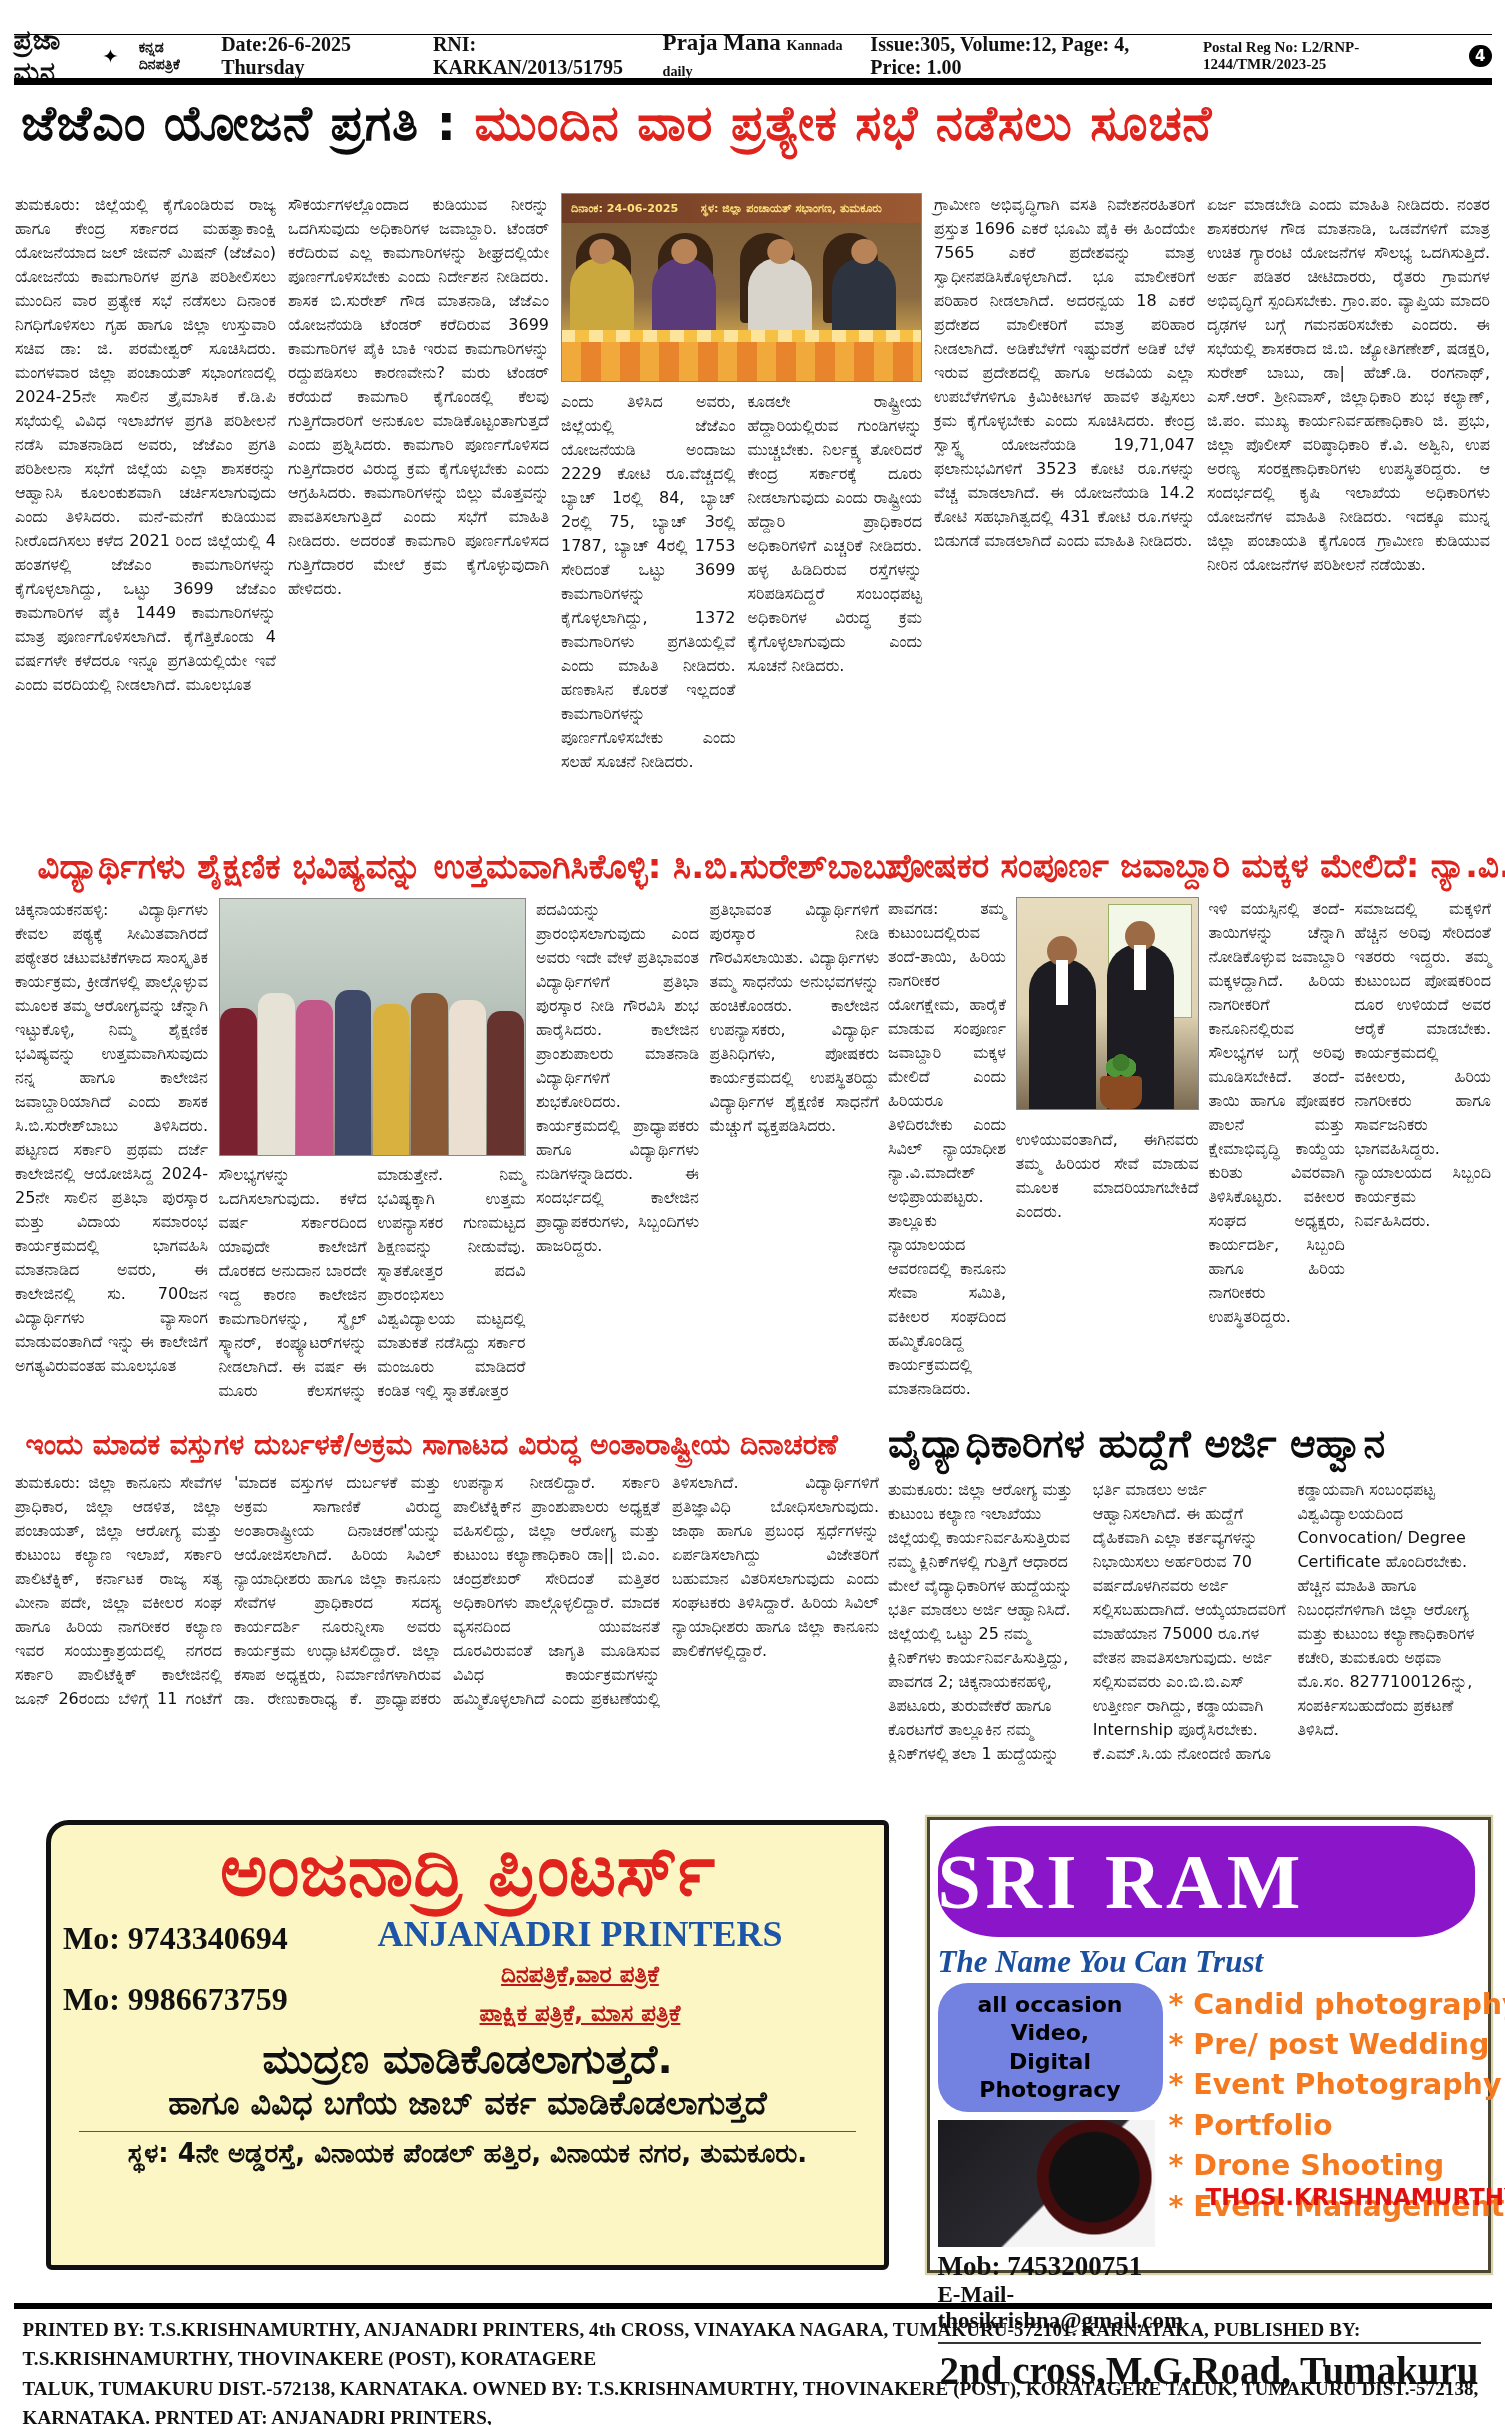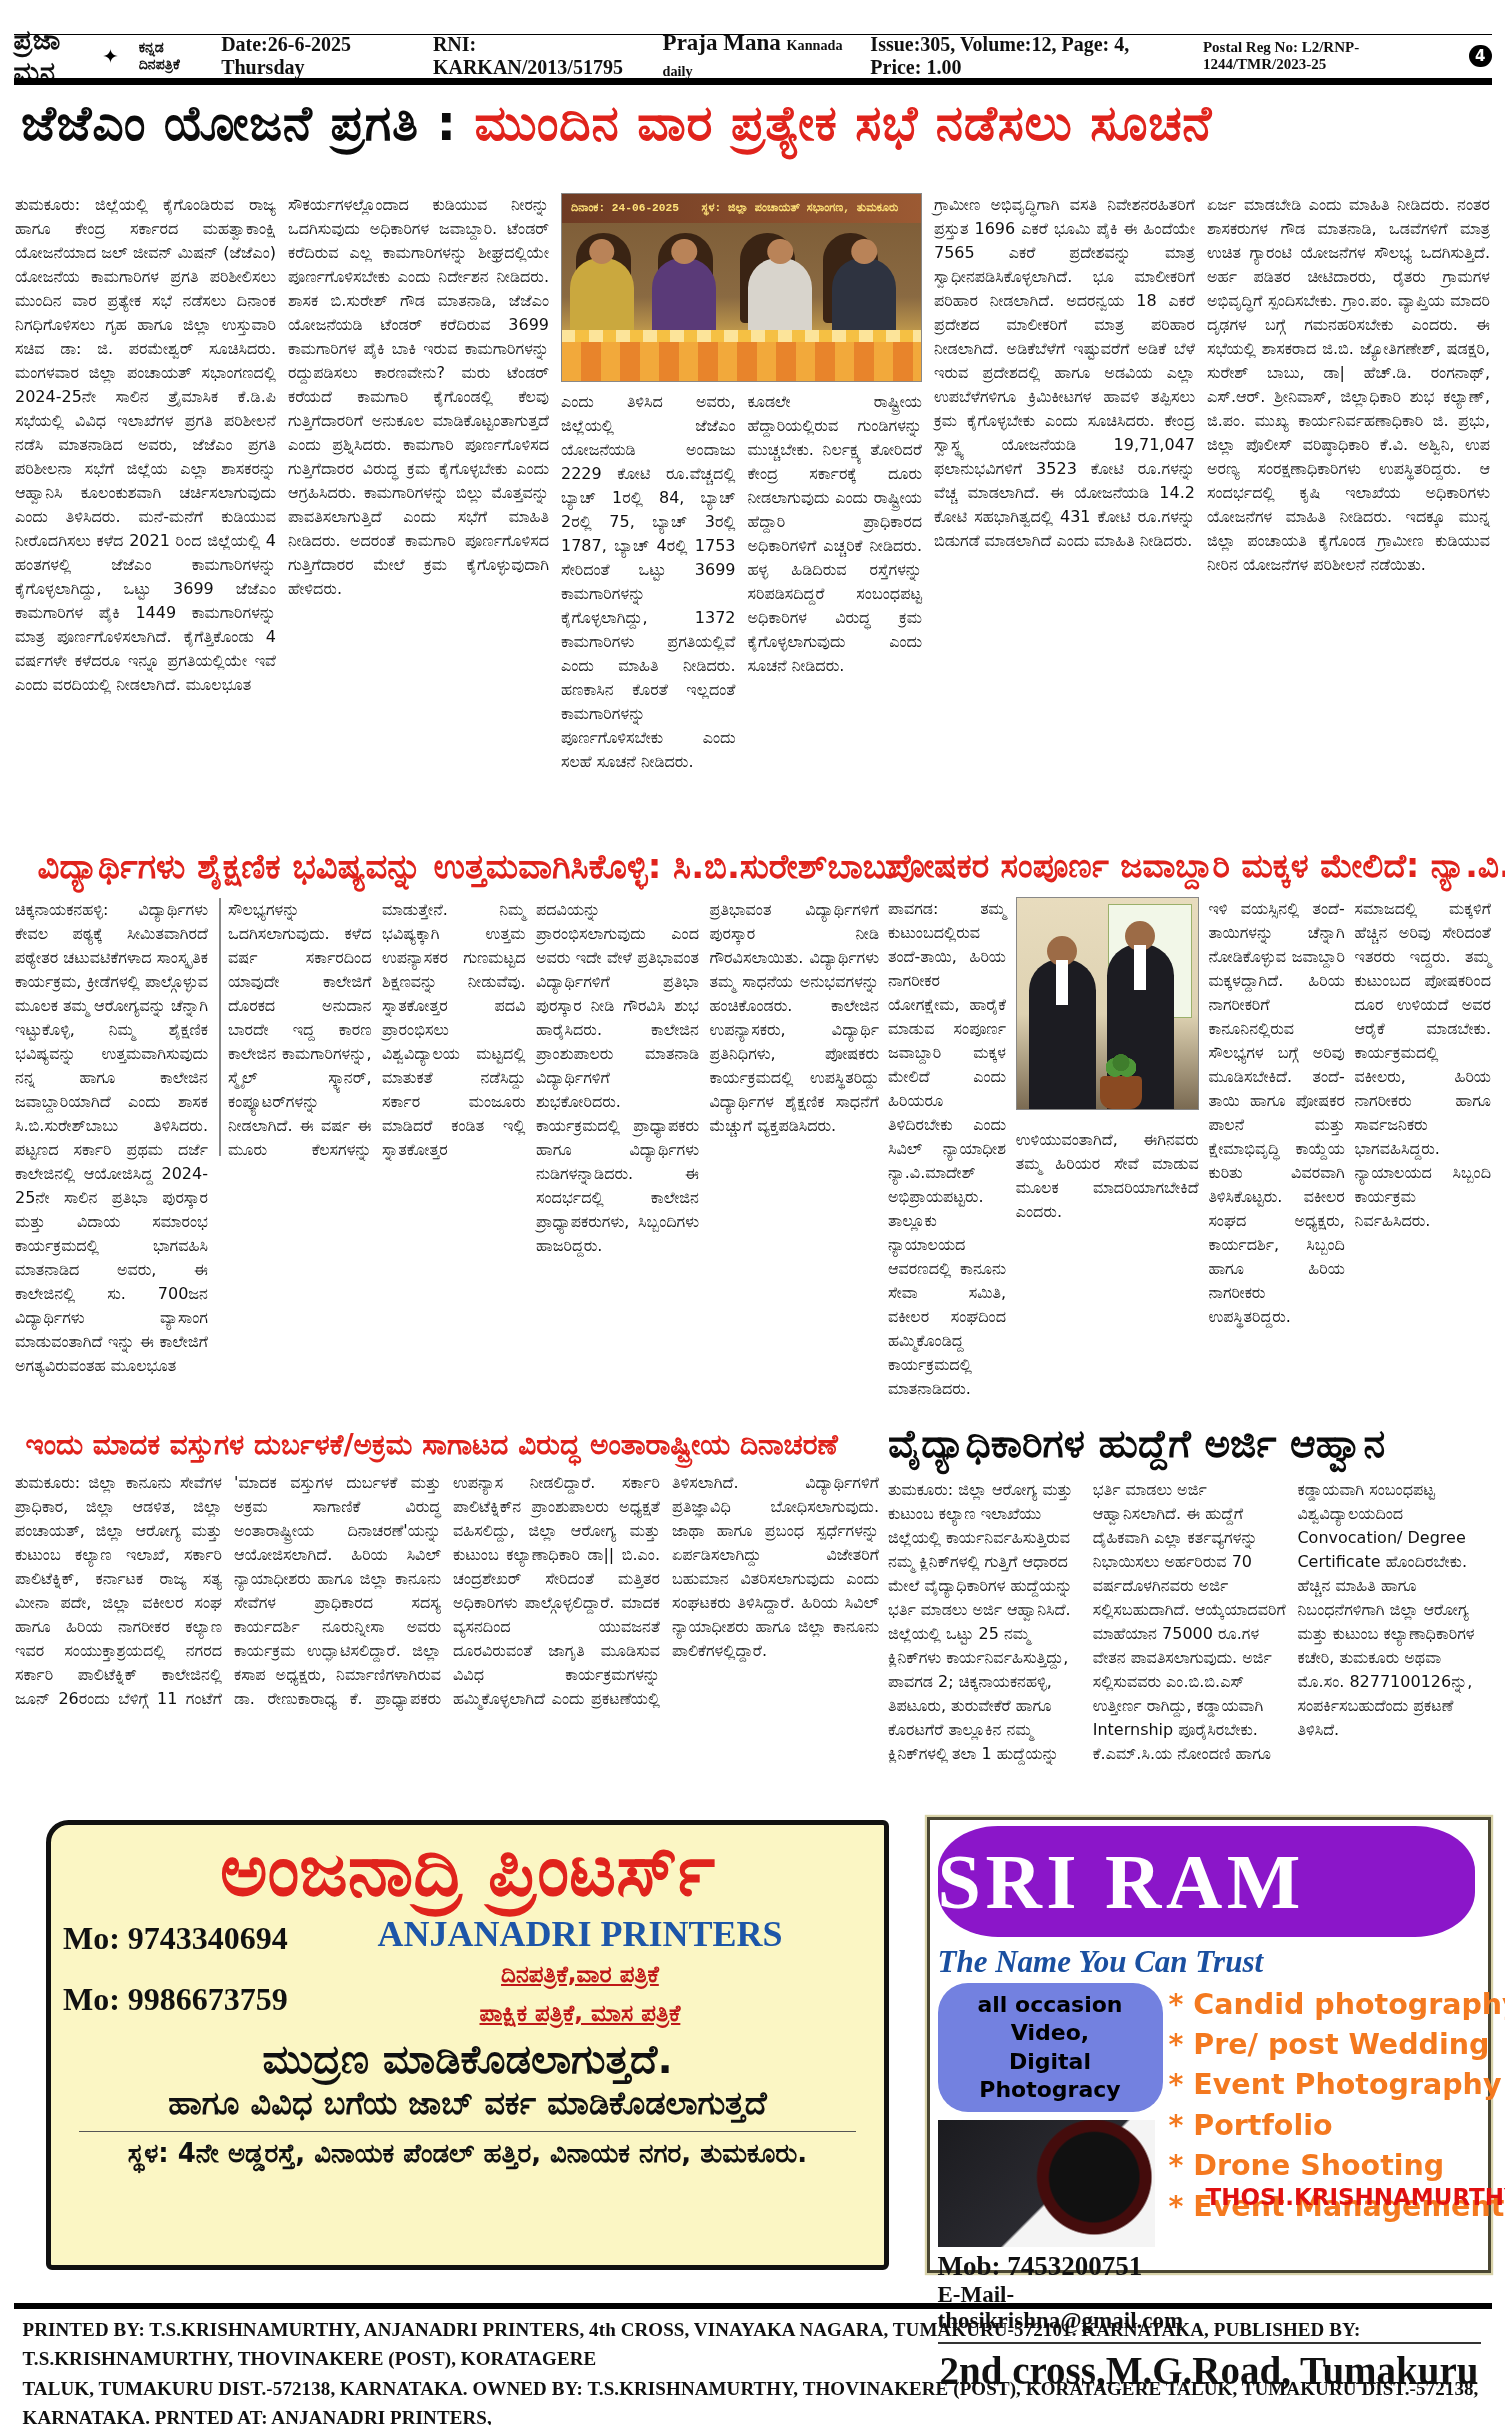--- a/index.html
+++ b/index.html
@@ -23,38 +23,38 @@
                  font-size:49px;line-height:1.35;letter-spacing:0.7px;white-space:nowrap;}
   .hl-black{color:#0c0c0c;}
   .hl-red{color:#e0231c;}
   
   .bodytxt{font-size:16px;line-height:1.5;text-align:justify;word-break:break-word;}
   
   .lead-body{position:absolute;left:15px;top:193px;width:1475px;height:643px;
              display:grid;grid-template-columns:261px 261px 361px 261px 1fr;gap:12px;}
   .lead-center{display:flex;flex-direction:column;gap:7.5px;}
   .photo{position:relative;overflow:hidden;border:0.7px solid #888;}
-  .photo-lead{height:187px;background:linear-gradient(180deg,#7b5a35 0%,#8a6a42 55%,#caa24e 78%,#e8b23c 100%);font-family:Liberation Mono, monospace;}
+  .photo-lead{height:187px;background:linear-gradient(180deg,#7b5a35 0%,#8a6a42 55%,#caa24e 78%,#e8b23c 100%);}
   .photo-lead .banner{position:absolute;left:0;top:0;right:0;height:28.5px;
       background:linear-gradient(90deg,#6e3b24,#9c5a33);display:flex;gap:22.5px;align-items:center;
       padding:0 9px;color:#ffe27a;font-size:11.2px;font-weight:bold;white-space:nowrap;overflow:hidden;}
   .chair{position:absolute;top:39px;width:55px;height:90px;background:#3a2414;border-radius:27px 27px 4.5px 4.5px;}
   .person{position:absolute;top:64px;width:64px;height:72px;background:#2e2b33;border-radius:30px 30px 0 0;}
   .person:before{content:"";position:absolute;left:50%;top:-19.5px;transform:translateX(-50%);
       width:25.5px;height:25.5px;border-radius:50%;background:#b98358;}
   .garland{position:absolute;left:0;right:0;bottom:0;height:39px;
       background:repeating-linear-gradient(90deg,#f2a93b 0 19.5px,#e8842b 19.5px 39px);}
   .garland:before{content:"";position:absolute;left:0;right:0;top:-12px;height:12px;
       background:repeating-linear-gradient(90deg,#fce49a 0 13.5px,#f5c043 13.5px 27px);}
   .lead-sub{display:grid;grid-template-columns:1fr 1fr;gap:12px;flex:1;}
   
   .story2{position:absolute;left:15px;top:846px;width:864px;}
   .story2 .headline{color:#e0231c;font-weight:bold;font-size:34px;margin:0 0 10.5px 22.5px;white-space:nowrap;}
   .story2-grid{display:grid;grid-template-columns:193px 307px 163px 1fr;gap:10.5px;height:555px;}
-  .story2-mid{display:flex;flex-direction:row;gap:7.5px;}
+  .story2-mid{display:flex;flex-direction:column;gap:7.5px;}
   .photo-grp{height:256px;background:linear-gradient(180deg,#cfd8cf 0%,#b9c4bd 40%,#8f8a7c 100%);}
   .crowd{position:absolute;bottom:0;width:100%;height:70%;display:flex;align-items:flex-end;}
   .crowd i{flex:1;margin:0 0.7px;border-radius:13.5px 13.5px 0 0;}
   .story2-midtxt{flex:1;column-count:2;column-gap:10.5px;}
   
   .story3{position:absolute;left:888px;top:846px;width:603px;}
   .story3 .headline{color:#e0231c;font-weight:bold;font-size:33px;margin:0 0 10.5px 0;white-space:nowrap;}
   .story3-grid{display:grid;grid-template-columns:118px 183px 1fr 1fr;gap:9.7px;height:555px;}
   .story3-mid{display:flex;flex-direction:column;gap:18px;}
   .photo-plant{height:211px;background:linear-gradient(180deg,#e8dcbe 0%,#ded2b2 55%,#7a6a52 100%);}

